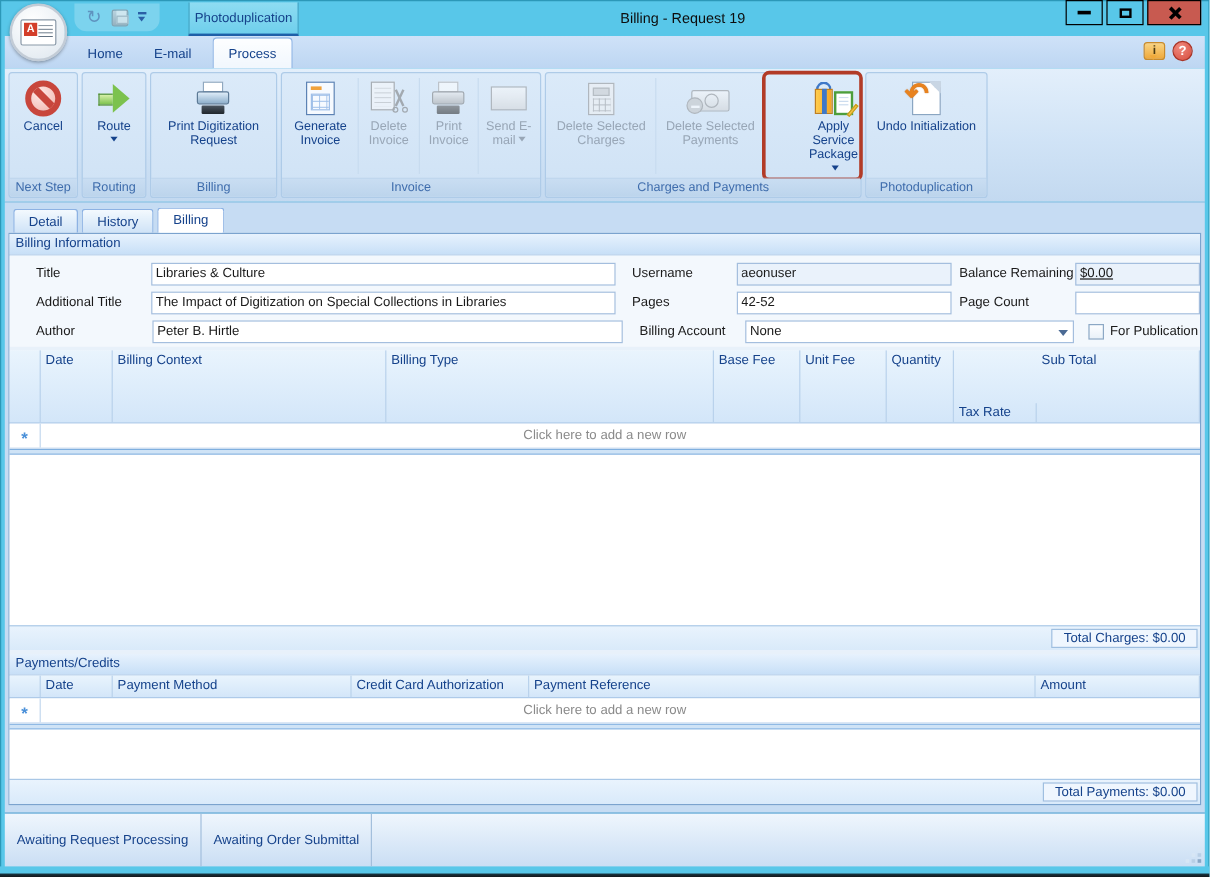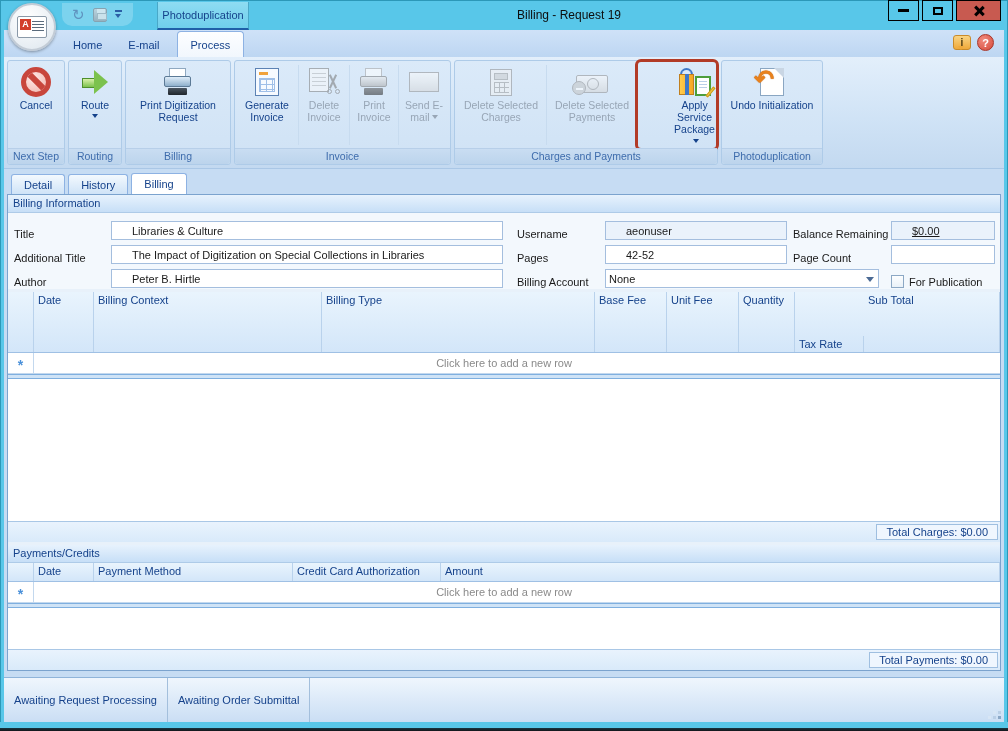--- a/index.html
+++ b/index.html
@@ -150,24 +150,24 @@
           background:linear-gradient(#f3f9fe,#cfe3f7); border:1px solid #8db2e3; border-bottom:none;
           border-radius:3px 3px 0 0; margin-right:3px; height:20px; margin-top:1px; }
   .dtab.active { background:#ffffff; height:21px; margin-top:0; position:relative; z-index:2; }
   .panel { flex:1 1 auto; border:1px solid #7ba3ce; background:#f3f8fd; margin-bottom:6px;
            display:flex; flex-direction:column; position:relative; z-index:1; }
   .sec-header { flex:0 0 18px; line-height:17px; padding-left:5px; color:#15428B;
                 background:linear-gradient(#e7f2fd,#c7dff7); border-bottom:1px solid #aecbe8; }
 
   
   .fields { flex:0 0 76px; padding-top:3px; background:#f3f8fd; }
-  .f-row { display:flex; align-items:flex-end; height:24px; padding-left:6px; }
+  .f-row { display:flex; align-items:center; height:24px; padding-left:6px;margin-left:16px; }
   .f-lbl1 { width:97px; } .f-lbl2 { width:88px; margin-left:14px; } .f-lbl3 { width:98px; margin-left:6px; }
   .inp { height:19px; border:1px solid #a4bede; background:#fff; font-family:"Liberation Sans",sans-serif;
-         font-size:11px; padding:0 20px; color:#1a1a1a; }
+         font-size:11px; padding:0 3px; color:#1a1a1a; }
   .inp.ro { background:#eaf2fb; }
   .w-main { width:392px; } .w-mid { width:182px; } .w-sm { width:104px;text-decoration:underline; }
   .combo { position:relative; width:274px; height:19px; border:1px solid #a4bede; background:#fff;
            display:flex; align-items:center; padding:0 18px 0 3px; }
   .combo .arrow { position:absolute; right:4px; top:7px; width:0; height:0;
            border:4px solid transparent; border-top:5px solid #4b6a94; }
   .cbwrap { display:flex; align-items:center; margin-left:12px; gap:5px; }
   .cb { width:13px; height:13px; border:1px solid #8ca8c5; background:linear-gradient(#fdfeff,#e9f1f8); }
 
   
@@ -447,20 +447,21 @@
       </div>
 
       <div class="sec-gap"></div>
 
       <div class="sec-header">Payments/Credits</div>
       <div class="grid-head">
         <div class="th pc-ind"></div>
         <div class="th pc-date">Date</div>
         <div class="th pc-method">Payment Method</div>
         <div class="th pc-cc">Credit Card Authorization</div>
+        <div class="th pc-ref">Payment Reference</div>
         <div class="th pc-amt">Amount</div>
       </div>
       <div class="new-row">
         <span class="new-ind"></span>
         <span class="new-txt">Click here to add a new row</span>
       </div>
       <div class="grid-sep"></div>
       <div class="grid-empty" style="flex:1 1 auto"></div>
       <div class="total-row">
         <span class="total-box">Total Payments: $0.00</span>

